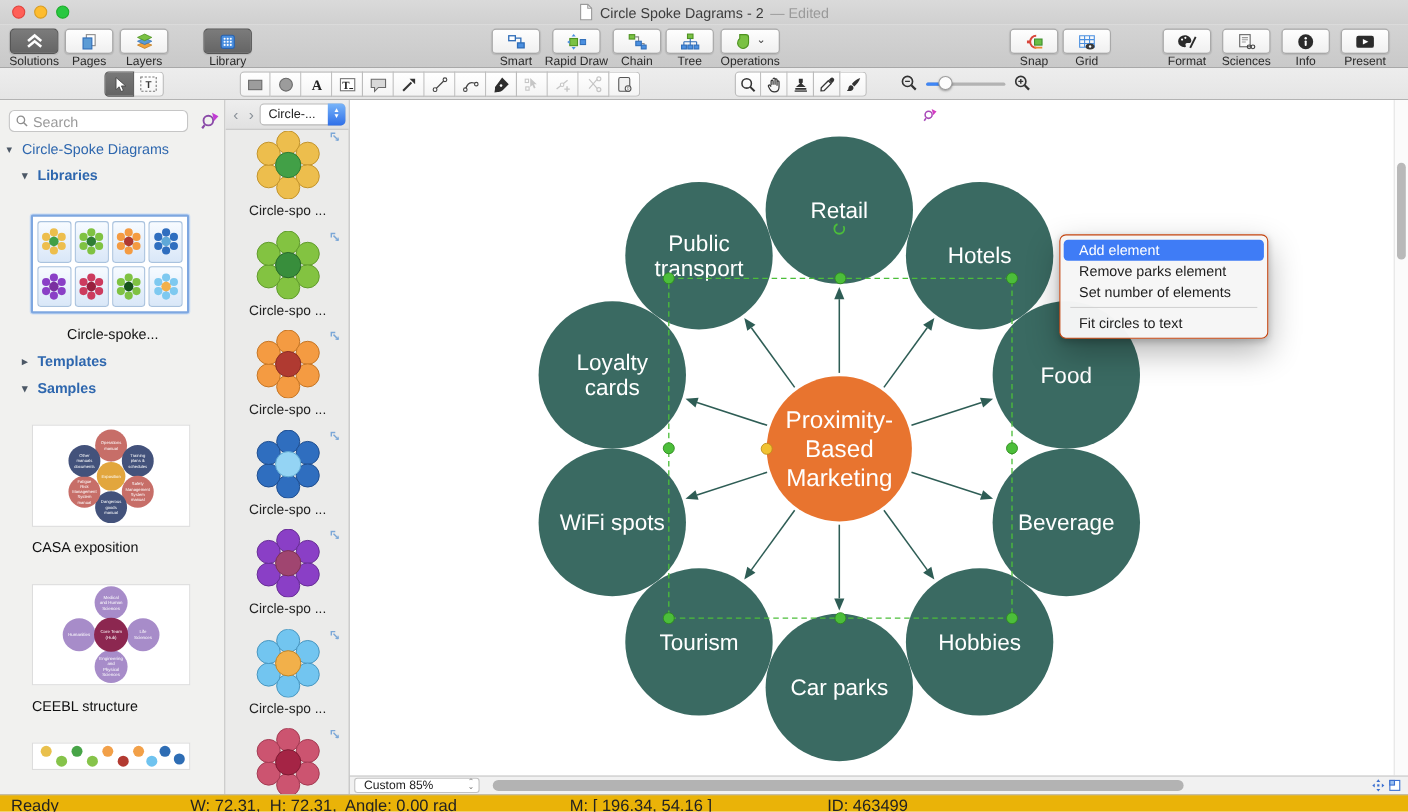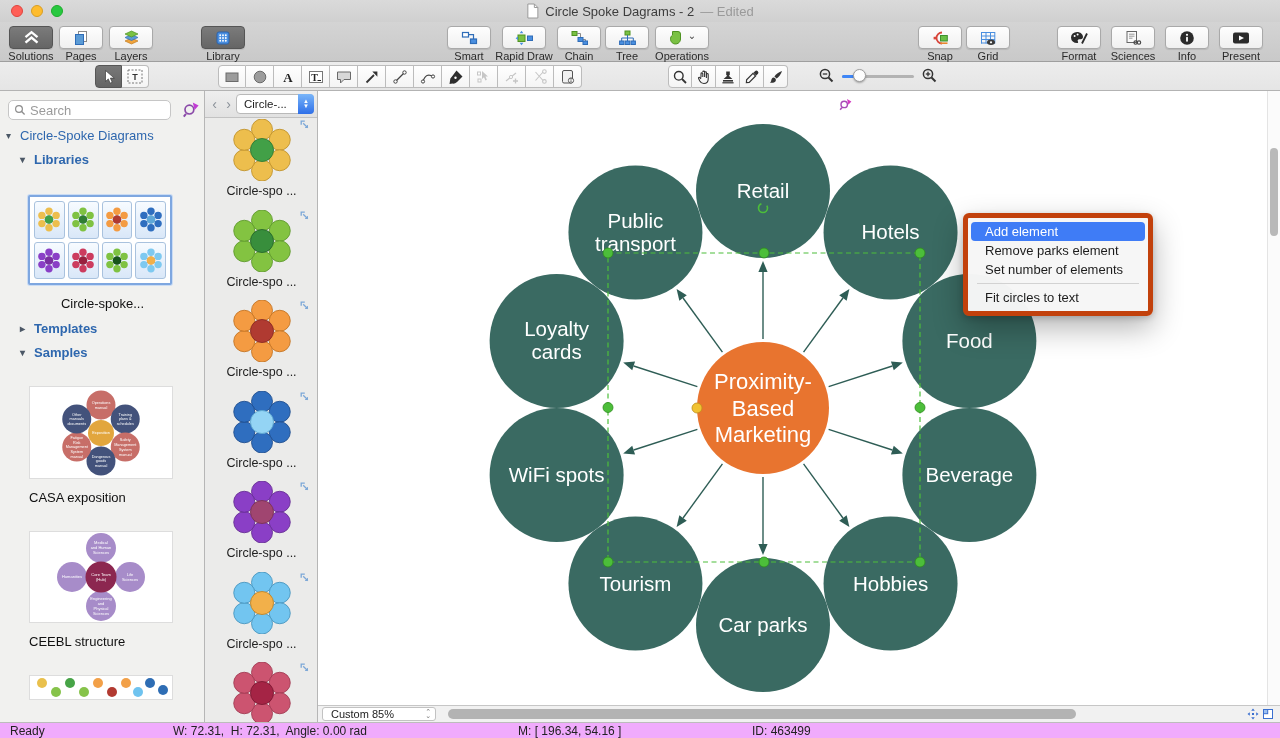--- a/index.html
+++ b/index.html
@@ -75,26 +75,26 @@
   .canvas-indicator{position:absolute;left:521px;top:7px}
   .vscroll{position:absolute;right:0;top:0;width:13px;height:100%;background:#fbfbfb;border-left:1px solid #e4e4e4}
   .vthumb{position:absolute;left:2px;top:57px;width:8px;height:88px;background:#b9b9b9;border-radius:5px}
   .canvas-bottom{position:absolute;left:318px;top:705px;width:962px;height:17px;background:#f1f1f1;border-top:1px solid #c6c6c6}
   .zoomlvl{position:absolute;left:4px;top:1px;width:114px;height:14px;background:#fff;border:1px solid #c2c2c2;border-radius:3px;font-size:11px;color:#222;display:flex;align-items:center;justify-content:space-between;padding:0 4px 0 8px;white-space:nowrap}
   .zoomlvl .step{color:#777;display:flex;flex-direction:column;align-items:center}
   .zoomlvl .step i{font-style:normal;font-size:7px;line-height:4px}
   .hthumb{position:absolute;left:130px;top:3px;width:628px;height:10px;background:#b3b3b3;border-radius:6px}
   .cb-icons{position:absolute;right:6px;top:2px;display:flex;gap:3px}
   
-  .context-menu{position:absolute;left:963px;top:213px;width:190px;background:rgba(246,246,246,.98);border:5px solid #c2410c;border-radius:6px;box-shadow:0 12px 30px rgba(0,0,0,.30),0 2px 6px rgba(0,0,0,.18);padding:4px 0;z-index:60;font-size:13px;color:#1c1c1c}
+  .context-menu{position:absolute;left:963px;top:213px;width:190px;background:rgba(246,246,246,.98);border:1px solid #c2410c;border-radius:6px;box-shadow:0 12px 30px rgba(0,0,0,.30),0 2px 6px rgba(0,0,0,.18);padding:4px 0;z-index:60;font-size:13px;color:#1c1c1c}
   .menu-item{height:19px;line-height:19px;padding:0 14px;margin:0 3px;border-radius:4px;white-space:nowrap}
   .menu-item.hl{background:var(--menu-hl,#3f7cf6);color:#fff}
   .menu-sep{height:1px;background:#d2d2d2;margin:4px 9px}
   
-  .statusbar{position:absolute;left:0;top:722px;width:100%;height:16px;background:#f0abfc;border-top:1px solid #bcbcbc;font-size:12px;color:#222}
+  .statusbar{position:absolute;left:0;top:722px;width:100%;height:16px;background:#eab308;border-top:1px solid #bcbcbc;font-size:15px;color:#222}
   .statusbar span{position:absolute;top:1px;white-space:pre}
 </style>
 </head>
 <body>
 
 <div id="app">
 
   <div class="titlebar">
     <div class="lights">
       <span class="light red"></span>
@@ -143,21 +143,21 @@
               <svg width="17" height="16" viewBox="0 0 17 16">
                 <polygon points="8.5,8 15,11 8.5,14 2,11" fill="#f0a33c" stroke="#c07a1d" stroke-width=".7"></polygon>
                 <polygon points="8.5,4.5 15,7.5 8.5,10.5 2,7.5" fill="#5b9bd5" stroke="#2f6db8" stroke-width=".7"></polygon>
                 <polygon points="8.5,1 15,4 8.5,7 2,4" fill="#7ac143" stroke="#4e9221" stroke-width=".7"></polygon>
               </svg>
             </span>
           </div>
           <div class="tbtn-label">Layers</div>
         </div>
       </div>
-      <div class="tb-group tb-library" style="left: 198px;">
+      <div class="tb-group tb-library" style="left: 182px;">
         <div class="tbtn">
           <div class="tbtn-box pressed">
             <span class="icn">
               <svg width="16" height="16" viewBox="0 0 16 16">
                 <rect x="2" y="2" width="12" height="12" rx="2" fill="#4a8fe0" stroke="#2a62ac"></rect>
                 <g fill="#fff">
                   <circle cx="5.2" cy="5.2" r=".95"></circle>
                   <circle cx="8" cy="5.2" r=".95"></circle>
                   <circle cx="10.8" cy="5.2" r=".95"></circle>
                   <circle cx="5.2" cy="8" r=".95"></circle>

